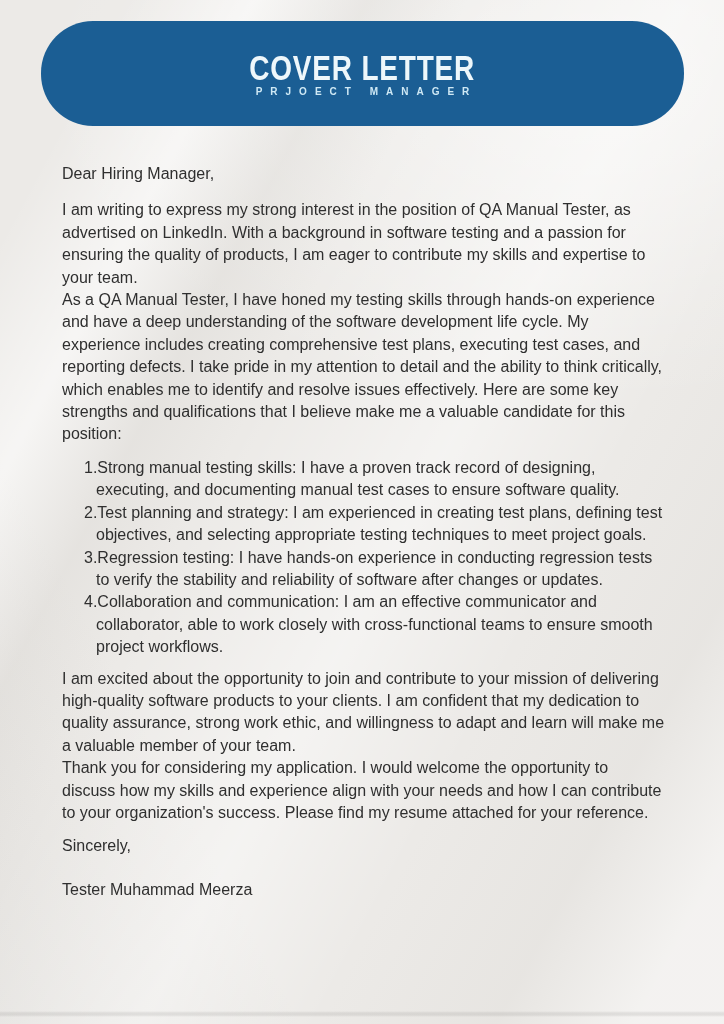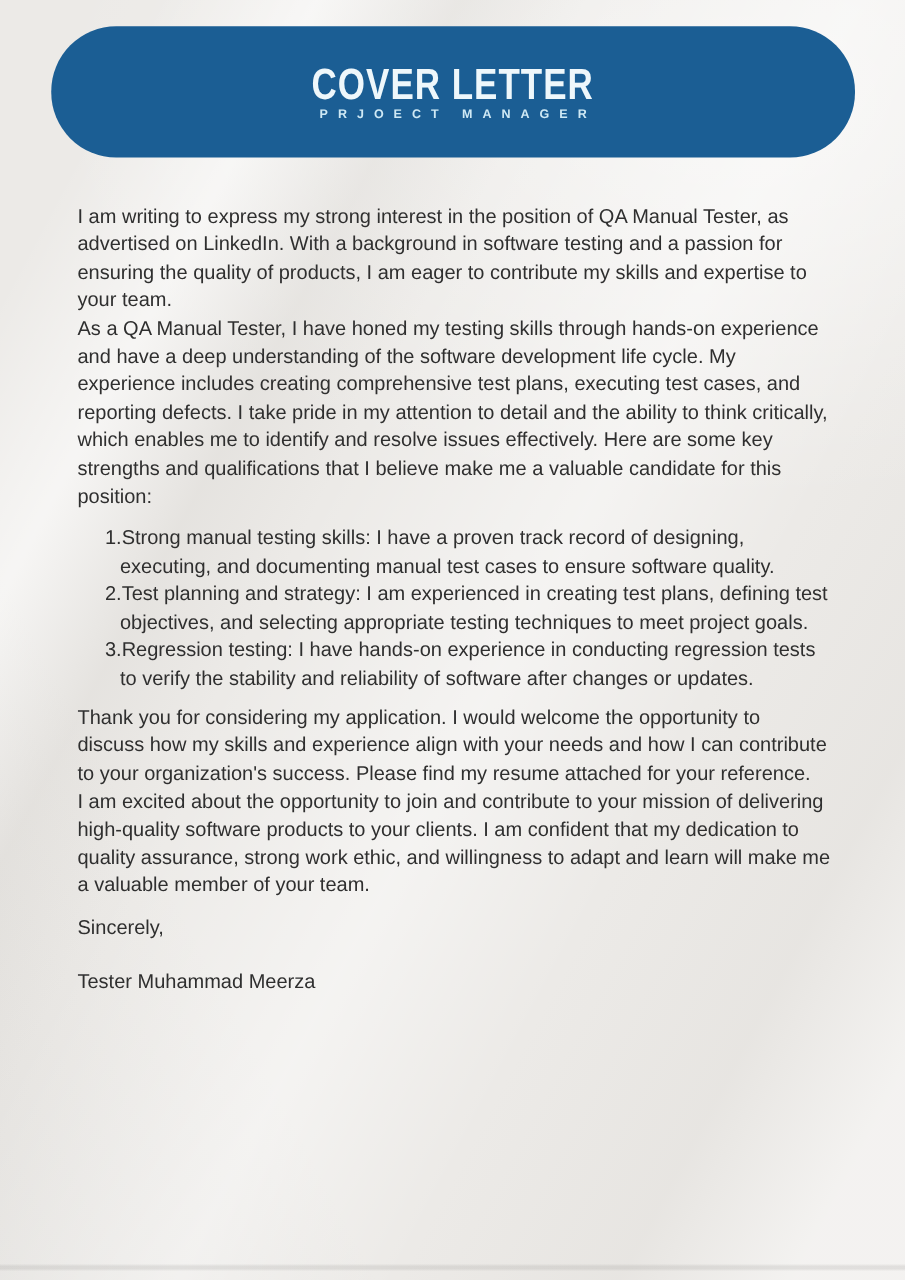--- a/index.html
+++ b/index.html
@@ -110,34 +110,36 @@
 
 <div class="page">
 
   <header class="banner">
     <div class="banner-title">COVER LETTER</div>
     <div class="banner-subtitle">PRJOECT MANAGER</div>
   </header>
 
   <main class="letter">
 
+    <p class="salutation">Dear Hiring Manager,</p>
 
     <p>I am writing to express my strong interest in the position of QA Manual Tester, as advertised on LinkedIn. With a background in software testing and a passion for ensuring the quality of products, I am eager to contribute my skills and expertise to your team.</p>
 
     <p>As a QA Manual Tester, I have honed my testing skills through hands-on experience and have a deep understanding of the software development life cycle. My experience includes creating comprehensive test plans, executing test cases, and reporting defects. I take pride in my attention to detail and the ability to think critically, which enables me to identify and resolve issues effectively. Here are some key strengths and qualifications that I believe make me a valuable candidate for this position:</p>
 
     <ol class="strengths">
       <li><span>1.</span><span>Strong manual testing skills: I have a proven track record of designing, executing, and documenting manual test cases to ensure software quality.</span></li>
       <li><span>2.</span><span>Test planning and strategy: I am experienced in creating test plans, defining test objectives, and selecting appropriate testing techniques to meet project goals.</span></li>
       <li><span>3.</span><span>Regression testing: I have hands-on experience in conducting regression tests to verify the stability and reliability of software after changes or updates.</span></li>
+      <li><span>4.</span><span>Collaboration and communication: I am an effective communicator and collaborator, able to work closely with cross-functional teams to ensure smooth project workflows.</span></li>
     </ol>
 
+    <p>I am excited about the opportunity to join and contribute to your mission of delivering high-quality software products to your clients. I am confident that my dedication to quality assurance, strong work ethic, and willingness to adapt and learn will make me a valuable member of your team.</p>
+
     <p>Thank you for considering my application. I would welcome the opportunity to discuss how my skills and experience align with your needs and how I can contribute to your organization's success. Please find my resume attached for your reference.</p>
-
-    <p>I am excited about the opportunity to join and contribute to your mission of delivering high-quality software products to your clients. I am confident that my dedication to quality assurance, strong work ethic, and willingness to adapt and learn will make me a valuable member of your team.</p>
 
     <p class="closing">Sincerely,</p>
 
     <p class="signature">Tester Muhammad Meerza</p>
 
   </main>
 
 </div>
 
 </body></html>

